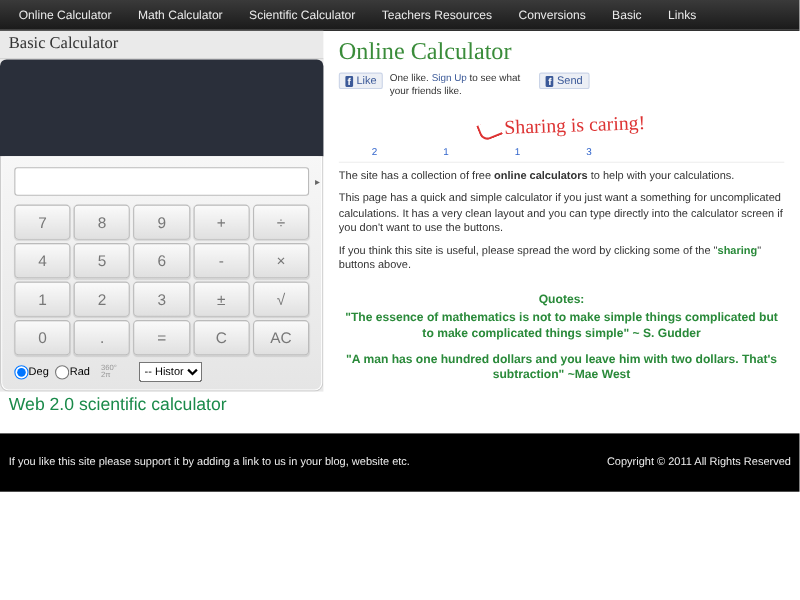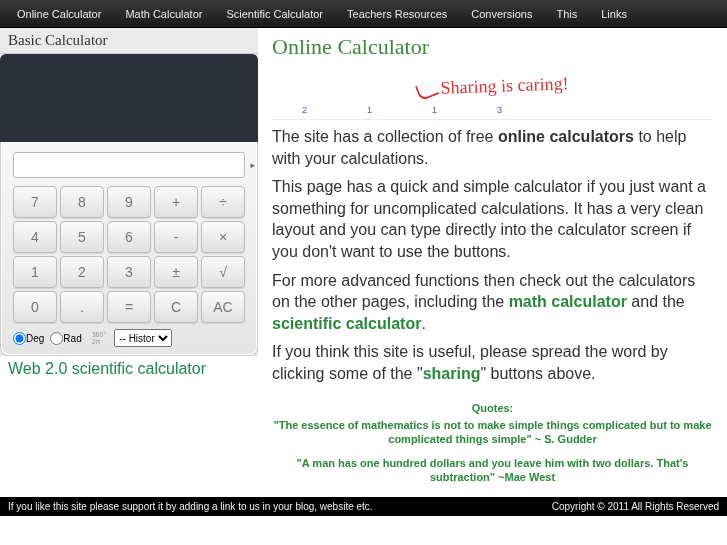--- a/index.html
+++ b/index.html
@@ -1,59 +1,59 @@
 <!DOCTYPE html>
 <html><head>
   <meta charset="utf-8">
   <style>
     * { margin: 0; padding: 0; box-sizing: border-box; }
     body { font-family: Arial, Helvetica, sans-serif; font-size: 11px; width: 727px; height: 545px; background: #fff; overflow: hidden; }
     .nav { background: linear-gradient(#3a3a3a,#1a1a1a); border-bottom: 1px solid #000; padding: 0 5px; display: flex; height: 28px; align-items: center; }
     .nav a { color: #eaeaea; text-decoration: none; padding: 0 12px; font-size: 11px; line-height: 28px; display: inline-block; }
     .main { display: flex; }
-    .left { width: 258px; }
+    .left { width: 294px; }
     .right { flex: 1; padding: 6px 14px 0 14px; }
     .left h2 { font-family: Georgia, serif; font-weight: normal; font-size: 15px; color: #333; background: #eaeaea; padding: 4px 8px; border-bottom: 1px solid #ccc; }
     .calc-wrap { background: #e9e9e9; }
     .calc-top { background: #2a2f3a; height: 88px; border-radius: 6px 6px 0 0; margin: 0; }
     .calc-body { background: linear-gradient(#f7f7f7,#e5e5e5); padding: 10px 12px 8px 12px; border: 1px solid #ccc; border-top: none; border-radius: 0 0 8px 8px; position: relative; box-shadow: inset 0 0 0 1px #fff; }
     .calc-input { width: 100%; height: 26px; border: 1px solid #bbb; border-radius: 3px; margin-bottom: 8px; padding: 0 6px; font-size: 13px; background: #fff; }
     .calc-arrow { position: absolute; top: 18px; right: 2px; font-size: 9px; color: #666; }
     .keypad { display: grid; grid-template-columns: repeat(5, 1fr); gap: 3px; margin-bottom: 6px; }
     .key { height: 32px; background: linear-gradient(#fafafa,#e0e0e0); border: 1px solid #bbb; border-radius: 4px; color: #777; font-size: 14px; display: flex; align-items: center; justify-content: center; cursor: pointer; box-shadow: 0 1px 1px rgba(0,0,0,0.1); }
     .radio-row { display: flex; align-items: center; gap: 0; font-size: 10px; margin-top: 4px; }
     .radio-row label { margin-right: 6px; }
-    .radio-row select { margin-left: 8px; font-size: 10px; height: 18px; }
+    .radio-row select { margin-left: 20px; font-size: 10px; height: 18px; text-align: center; }
     .subsite { font-size: 16px; color: #1a8a4a; padding: 4px 8px; display: inline-block; }
     .right h1 { font-family: Georgia, serif; font-weight: normal; font-size: 22px; color: #3a8c3a; margin-bottom: 6px; }
     .fb-row { display: flex; gap: 6px; align-items: flex-start; margin-bottom: 6px; }
     .fb-btn { border: 1px solid #cad4e7; background: #eceff5; color: #3b5998; font-size: 10px; padding: 1px 5px; border-radius: 2px; display: inline-flex; align-items: center; gap: 3px; cursor: pointer; }
     .fb-btn::before { content: 'f'; background: #3b5998; color: #fff; font-weight: bold; padding: 0 2px; border-radius: 1px; font-size: 9px; }
     .fb-text { font-size: 9px; color: #333; line-height: 1.2; max-width: 130px; }
     .fb-text a { color: #3b5998; text-decoration: none; }
     .sharing { font-family: cursive; color: #d33; font-size: 18px; text-align: center; margin: 16px 0 8px 0; transform: rotate(-2deg); }
     .sharing::before { content: ''; display: inline-block; width: 18px; height: 14px; border-left: 2px solid #d33; border-bottom: 2px solid #d33; border-radius: 0 0 0 8px; transform: rotate(-20deg); margin-right: 4px; vertical-align: -4px; }
     .share-nums { display: flex; gap: 60px; padding: 0 30px 4px 30px; font-size: 9px; color: #36c; border-bottom: 1px solid #eee; margin-bottom: 6px; }
-    .right p { font-size: 16px; color: #333; line-height: 1.35; margin-bottom: 7px; }
+    .right p { font-size: 10px; color: #333; line-height: 1.35; margin-bottom: 7px; }
     .right p .bold { font-weight: bold; }
     .right p a, .right p .glink { color: #2a8a3a; text-decoration: none; font-weight: bold; }
     .quotes-head { color: #2a8a3a; font-weight: bold; text-align: center; font-size: 11px; margin-top: 17px; }
     .quote { color: #2a8a3a; font-weight: bold; text-align: center; font-size: 11px; margin: 4px 0 10px 0; line-height: 1.3; }
-    .footer { background: #000; color: #eee; font-size: 10px; padding: 4px 8px; display: flex; justify-content: space-between; margin-top: 2px; gap: 17px; }
+    .footer { background: #000; color: #eee; font-size: 10px; padding: 21px 8px; display: flex; justify-content: space-between; margin-top: 12px; gap: 17px; }
   </style>
 </head>
 <body>
 
 <div class="nav">
   <a>Online Calculator</a>
   <a>Math Calculator</a>
   <a>Scientific Calculator</a>
   <a>Teachers Resources</a>
   <a>Conversions</a>
-  <a>This</a>
+  <a>Basic</a>
   <a>Links</a>
 </div>
 
 <div class="main">
   <div class="left">
     <h2>Basic Calculator</h2>
     <div class="calc-wrap">
       <div class="calc-top"></div>
       <div class="calc-body">
         <input class="calc-input" value="" style="">
@@ -93,34 +93,38 @@
             <option>-- Histor</option>
           </select>
         </div>
       </div>
     </div>
     <a class="subsite">Web 2.0 scientific calculator</a>
   </div>
 
   <div class="right">
     <h1>Online Calculator</h1>
+    <div class="fb-row">
+      <span class="fb-btn">Like</span>
+      <span class="fb-text">
+        <span>One like. </span><a>Sign Up</a><span> to see what your friends like.</span>
+      </span>
+      <span class="fb-btn">Send</span>
+    </div>
     <div class="sharing">Sharing is caring!</div>
     <div class="share-nums">
       <span>2</span>
       <span>1</span>
       <span>1</span>
       <span>3</span>
     </div>
     <p>
       <span>The site has a collection of free </span><span class="bold">online calculators</span><span> to help with your calculations.</span>
     </p>
     <p>This page has a quick and simple calculator if you just want a something for uncomplicated calculations. It has a very clean layout and you can type directly into the calculator screen if you don't want to use the buttons.</p>
-    <p>
-      <span>For more advanced functions then check out the calculators on the other pages, including the </span><a class="glink">math calculator</a><span> and the </span><a class="glink">scientific calculator</a><span>.</span>
-    </p>
     <p>
       <span>If you think this site is useful, please spread the word by clicking some of the "</span><span class="glink">sharing</span><span>" buttons above.</span>
     </p>
     <div class="quotes-head">Quotes:</div>
     <div class="quote">"The essence of mathematics is not to make simple things complicated but to make complicated things simple" ~ S. Gudder</div>
     <div class="quote">"A man has one hundred dollars and you leave him with two dollars.  That's subtraction"  ~Mae West</div>
   </div>
 </div>
 
 <div class="footer">

